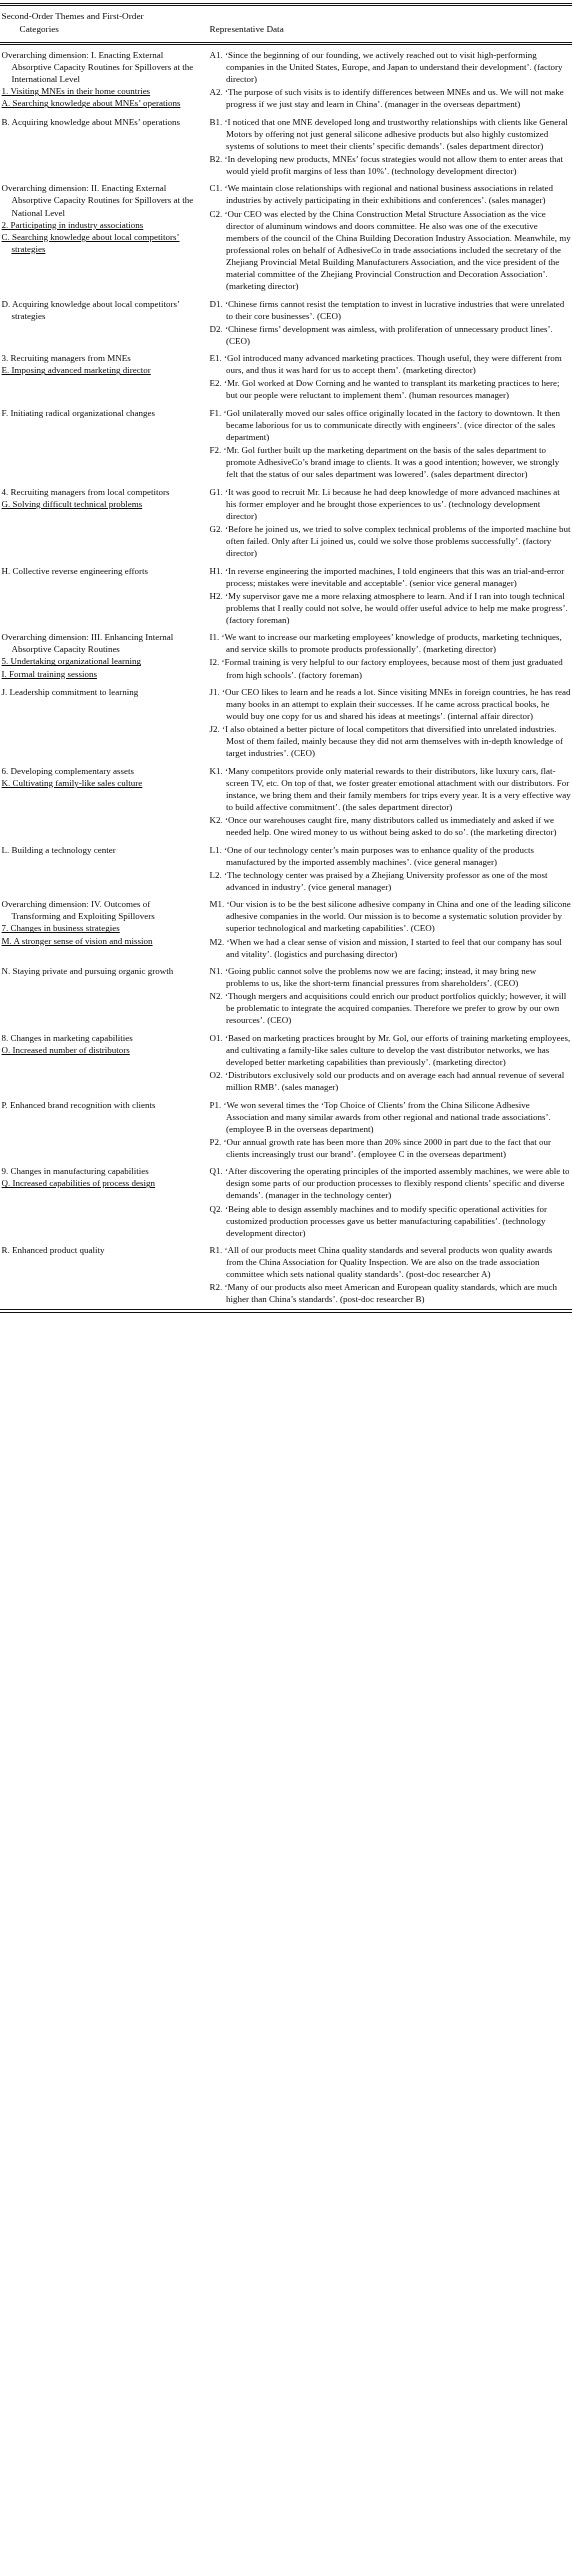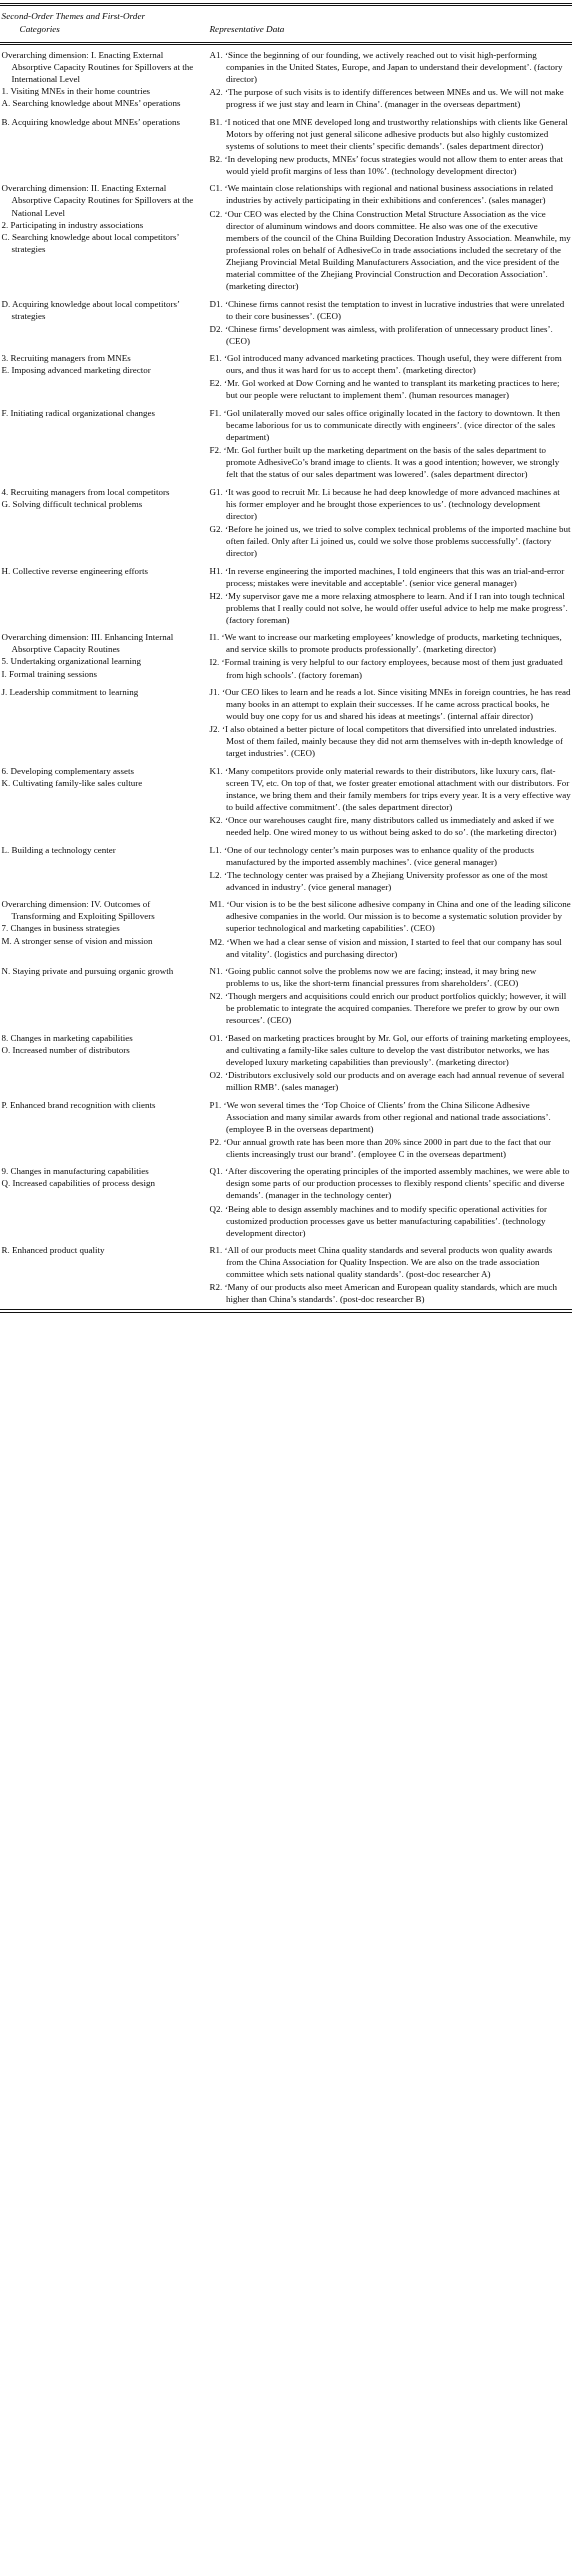--- a/index.html
+++ b/index.html
@@ -39,21 +39,20 @@
   }
   table.grid {
     width: 100%;
     border-collapse: collapse;
     table-layout: fixed;
   }
   col.c-left { width: 203px; }
   col.c-right { width: 370px; }
 
   th.head-cell {
-    font-style: italic;
     font-weight: normal;
     font-size: 9.2px;
     line-height: 1.42;
     padding: 4.1px 4.9px 4.1px 1.6px;
     vertical-align: top;
     text-align: left;
   }
   th.head-cell.right {
     text-align: left;
     vertical-align: bottom;
@@ -73,21 +72,21 @@
     padding-right: 1.6px;
   }
   tr.band > td { padding-top: 4.9px; }
   tr.band.first > td { padding-top: 4.1px; }
 
   .hang {
     display: block;
     padding-left: 9.8px;
     text-indent: -9.8px;
   }
-  .hang + .hang { margin-top: 0; }
+  .hang + .hang { margin-top: 0; text-decoration: underline; }
   .quote {
     display: block;
     padding-left: 16.4px;
     text-indent: -16.4px;
     margin-bottom: 0.4px;
   }
   .quote + .quote { margin-top: 1px; }
 </style>
 </head>
 <body>
@@ -256,21 +255,21 @@
             <span class="quote">N1. ‘Going public cannot solve the problems now we are facing; instead, it may bring new problems to us, like the short-term financial pressures from shareholders’. (CEO)</span>
             <span class="quote">N2. ‘Though mergers and acquisitions could enrich our product portfolios quickly; however, it will be problematic to integrate the acquired companies. Therefore we prefer to grow by our own resources’. (CEO)</span>
           </td>
         </tr>
         <tr class="band">
           <td class="cell">
             <span class="hang">8. Changes in marketing capabilities</span>
             <span class="hang">O. Increased number of distributors</span>
           </td>
           <td class="cell right">
-            <span class="quote">O1. ‘Based on marketing practices brought by Mr. Gol, our efforts of training marketing employees, and cultivating a family-like sales culture to develop the vast distributor networks, we has developed luxury marketing capabilities than previously’. (marketing director)</span>
+            <span class="quote">O1. ‘Based on marketing practices brought by Mr. Gol, our efforts of training marketing employees, and cultivating a family-like sales culture to develop the vast distributor networks, we has developed better marketing capabilities than previously’. (marketing director)</span>
             <span class="quote">O2. ‘Distributors exclusively sold our products and on average each had annual revenue of several million RMB’. (sales manager)</span>
           </td>
         </tr>
         <tr class="band">
           <td class="cell">
             <span class="hang">P. Enhanced brand recognition with clients</span>
           </td>
           <td class="cell right">
             <span class="quote">P1. ‘We won several times the ‘Top Choice of Clients’ from the China Silicone Adhesive Association and many similar awards from other regional and national trade associations’. (employee B in the overseas department)</span>
             <span class="quote">P2. ‘Our annual growth rate has been more than 20% since 2000 in part due to the fact that our clients increasingly trust our brand’. (employee C in the overseas department)</span>

